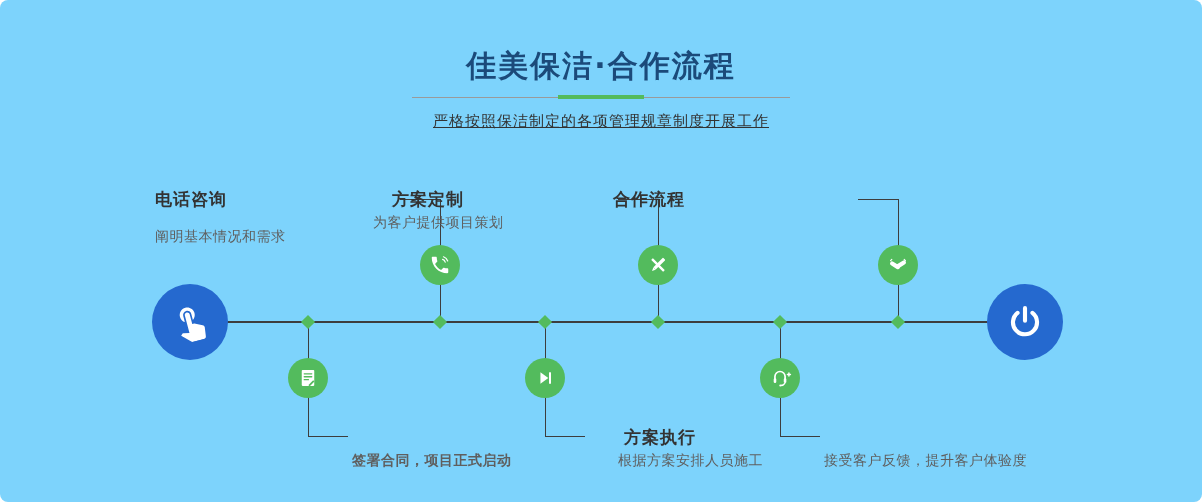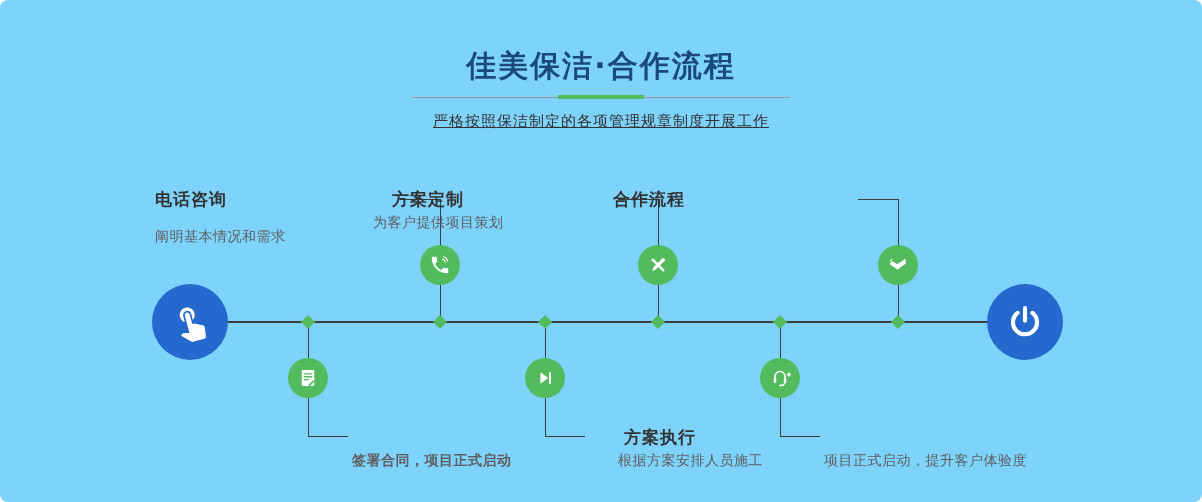--- a/index.html
+++ b/index.html
@@ -144,15 +144,15 @@
   <div class="node" style="left:760px;top:358px;">
     <svg viewBox="0 0 24 24" width="23" height="23">
       <path d="M6.2 12.5V10a5.3 5.3 0 0 1 10.6 0v2.5" fill="none" stroke="#ffffff" stroke-width="1.8"></path>
       <rect x="4.9" y="11.8" width="2.7" height="5" rx="1.3" fill="#ffffff"></rect>
       <rect x="15.4" y="11.8" width="2.7" height="5" rx="1.3" fill="#ffffff"></rect>
       <path d="M16.8 16.8a5.6 5.6 0 0 1-4.6 2.5" fill="none" stroke="#ffffff" stroke-width="1.5"></path>
       <circle cx="11.8" cy="19.3" r="1.1" fill="#ffffff"></circle>
       <path d="M19.2 7.8h3.2M20.8 6.2v3.2" stroke="#ffffff" stroke-width="1.5" stroke-linecap="round"></path>
     </svg>
   </div>
-  <div class="step-desc align-l" style="left:824px;top:452px;">项目正式启动，提升客户体验度</div>
+  <div class="step-desc align-l" style="left:824px;top:452px;">接受客户反馈，提升客户体验度</div>
 
 </div>
 
 </body></html>

